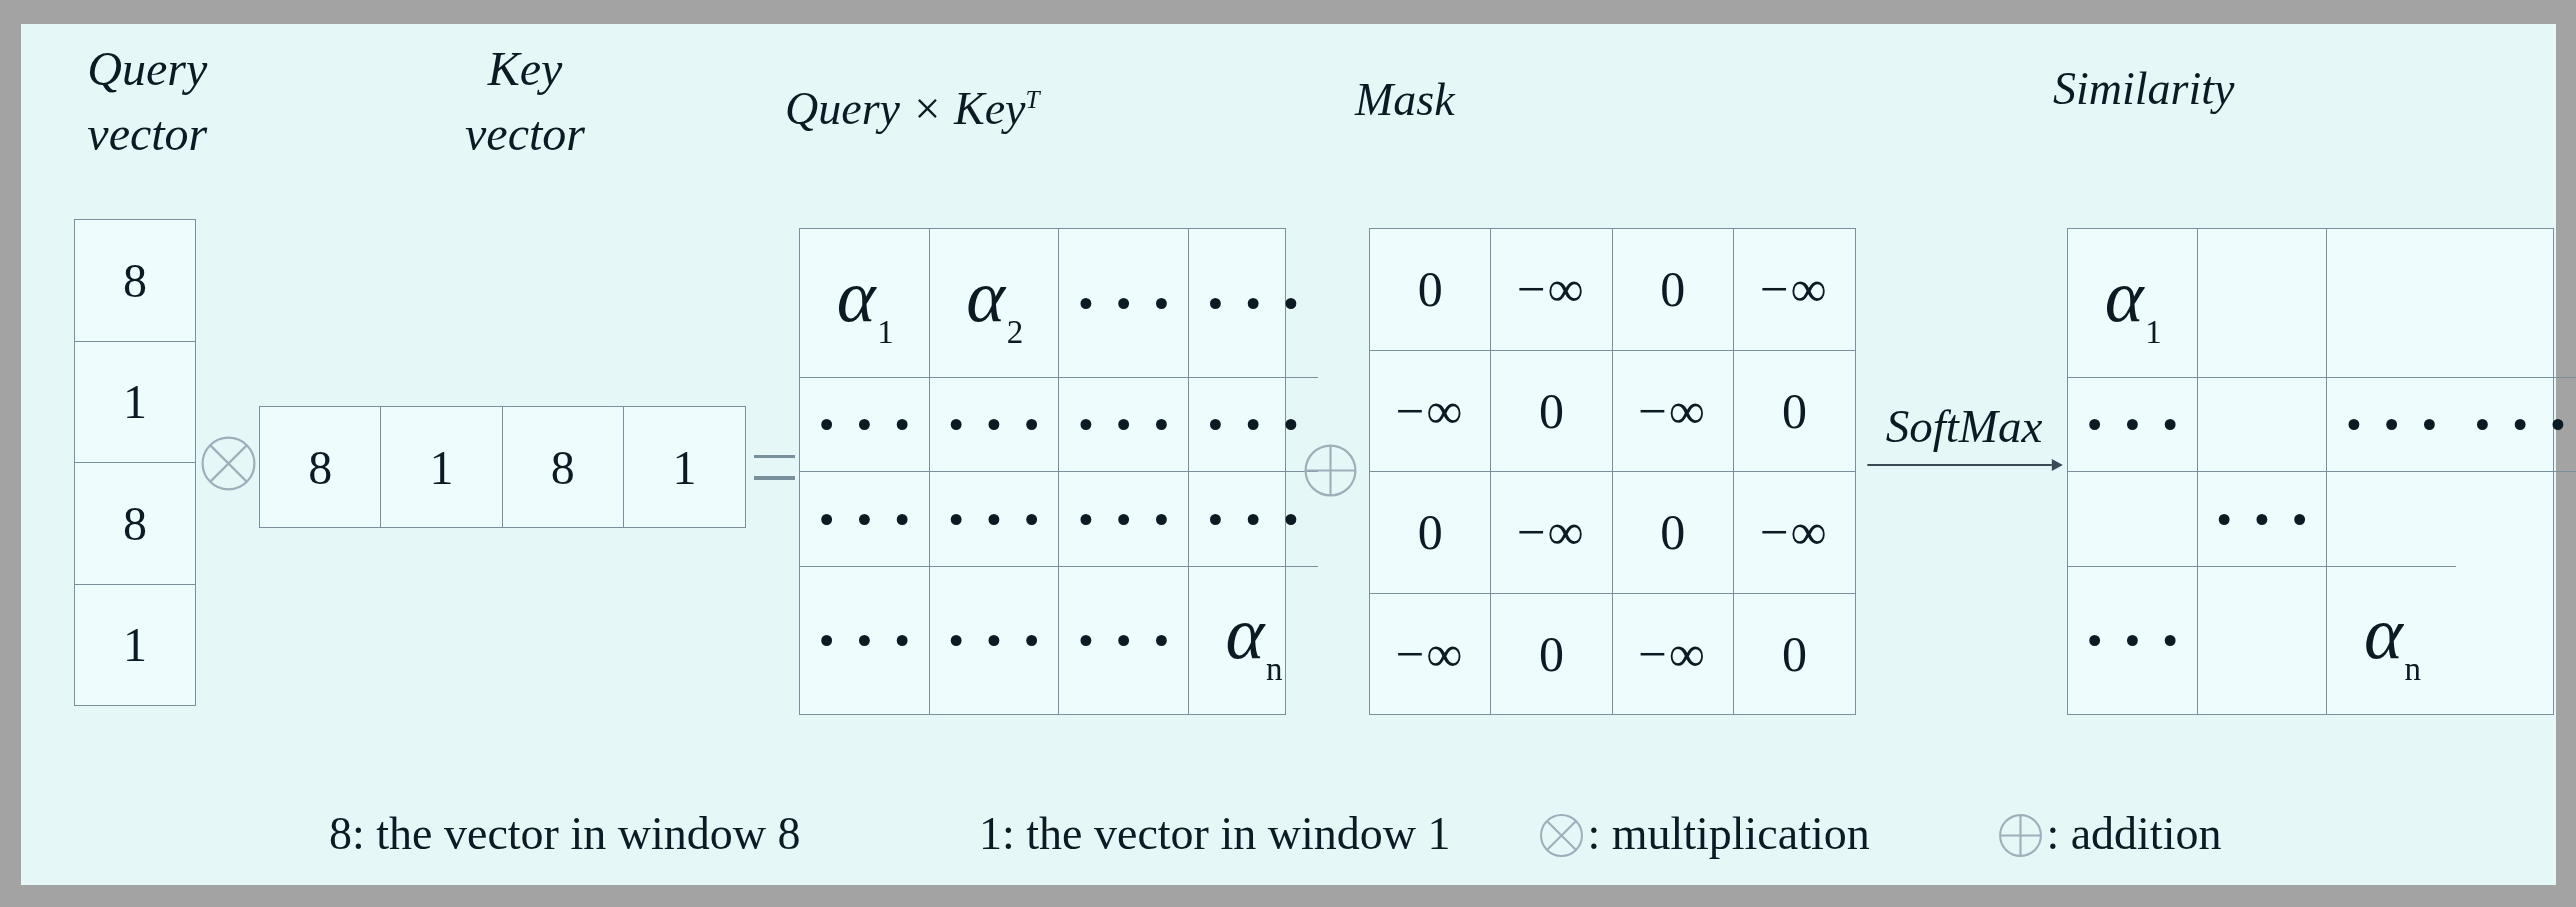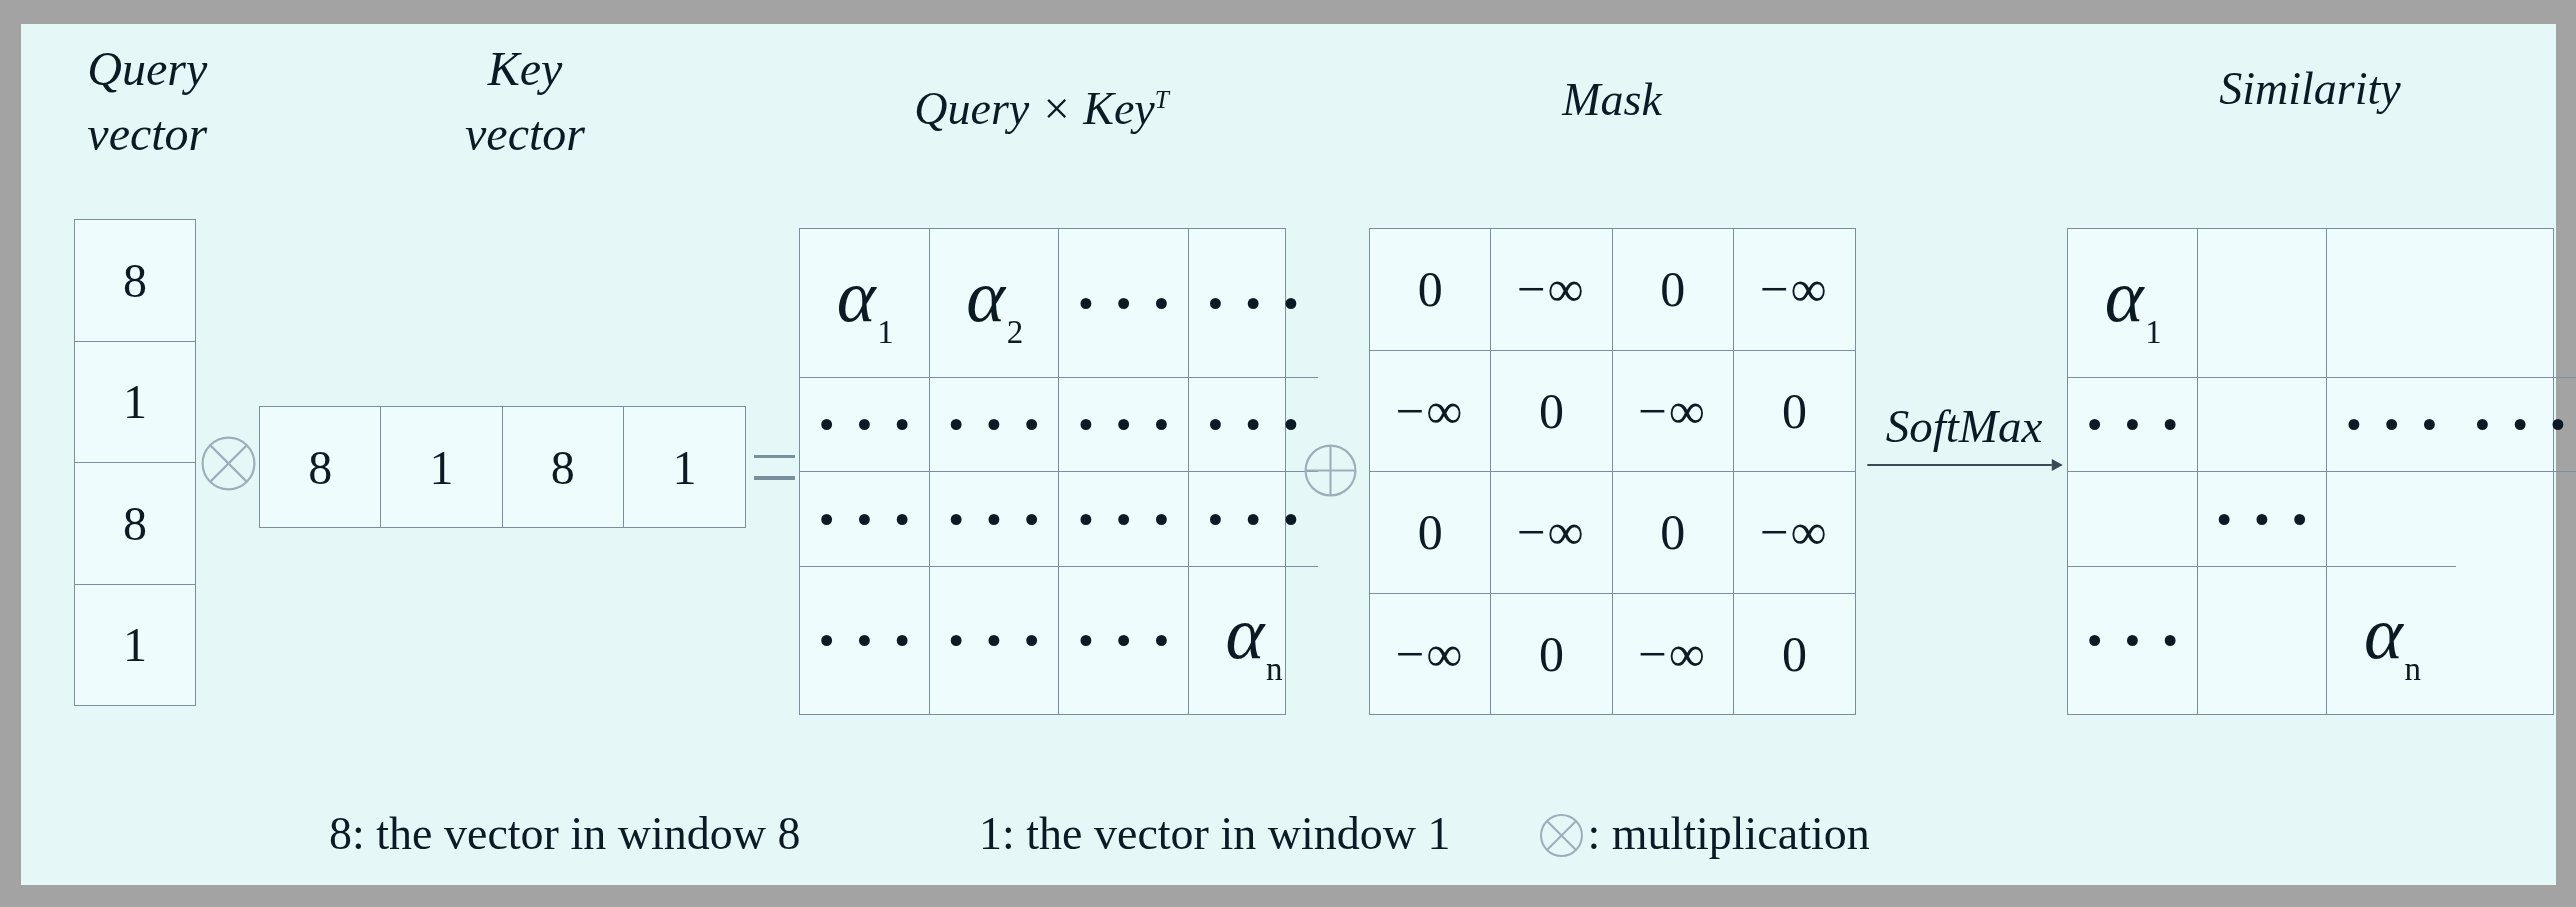--- a/index.html
+++ b/index.html
@@ -4,21 +4,21 @@
 <style>
   html,body{margin:0;padding:0;background:#ffffff;}
   #canvas{position:relative;width:2576px;height:908px;background:#a3a3a3;overflow:hidden;
           font-family:"Liberation Serif","DejaVu Serif",serif;color:#0c1a24;}
   .panel{position:absolute;left:20.6px;top:24px;width:2535px;height:861px;background:#e6f7f8;}
 
   
   .vtitle{position:absolute;width:274px;text-align:center;font-style:italic;font-size:48px;line-height:65px;}
   #title-query-vector{left:10.3px;top:36px;}
   #title-key-vector{left:388px;top:36px;font-family:Liberation Serif, serif;}
-  .mtitle{position:absolute;width:514px;text-align:center;font-style:italic;font-size:46px;line-height:51px;}
+  .mtitle{position:absolute;width:514px;font-style:italic;font-size:46px;line-height:51px;}
   #title-qkt{left:785px;top:74px;}
   #title-mask{left:1355px;top:74px;}
   #title-similarity{left:2053px;top:63px;}
   .supT{font-size:0.55em;vertical-align:super;letter-spacing:0.9px;}
 
   
   .matrix{position:absolute;display:grid;border:1.7px solid #7b909c;background:#eefcfd;box-sizing:border-box;}
   .mcell{border-right:1.7px solid #7b909c;border-bottom:1.7px solid #7b909c;display:flex;align-items:center;justify-content:center;box-sizing:border-box;}
   .mcell.lastcol{border-right:none;}
   .mcell.lastrow{border-bottom:none;}
@@ -265,14 +265,23 @@
   <div class="legend-item" id="legend-2">1: the vector in window 1</div>
   <div class="legend-item" id="legend-3">
     <span class="legend-sym">
       <svg width="45" height="45" viewBox="0 0 66 66">
         <circle cx="33" cy="33" r="30" fill="none" stroke="#9db0ba" stroke-width="3"></circle>
         <line x1="12" y1="12" x2="54" y2="54" stroke="#9db0ba" stroke-width="3"></line>
         <line x1="54" y1="12" x2="12" y2="54" stroke="#9db0ba" stroke-width="3"></line>
       </svg>
     </span><span>: multiplication</span>
   </div>
+  <div class="legend-item" id="legend-4">
+    <span class="legend-sym">
+      <svg width="45" height="45" viewBox="0 0 64 64">
+        <circle cx="32" cy="32" r="29" fill="none" stroke="#9db0ba" stroke-width="3"></circle>
+        <line x1="3" y1="32" x2="61" y2="32" stroke="#9db0ba" stroke-width="3"></line>
+        <line x1="32" y1="3" x2="32" y2="61" stroke="#9db0ba" stroke-width="3"></line>
+      </svg>
+    </span><span>: addition</span>
+  </div>
 </div>
 
 
 </body></html>

